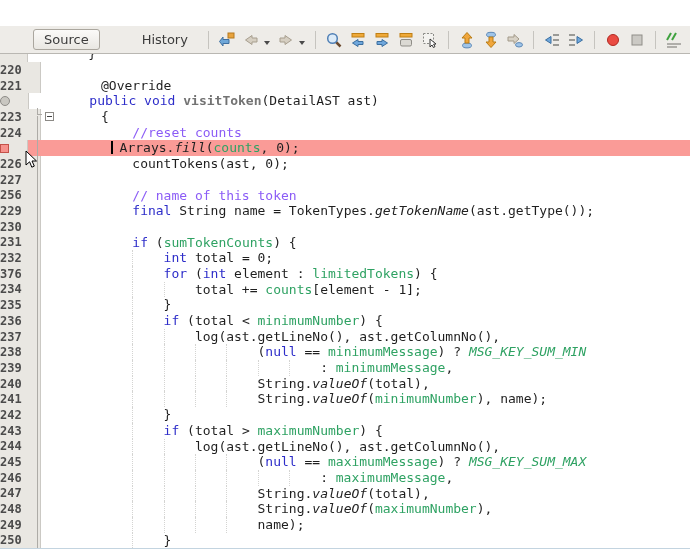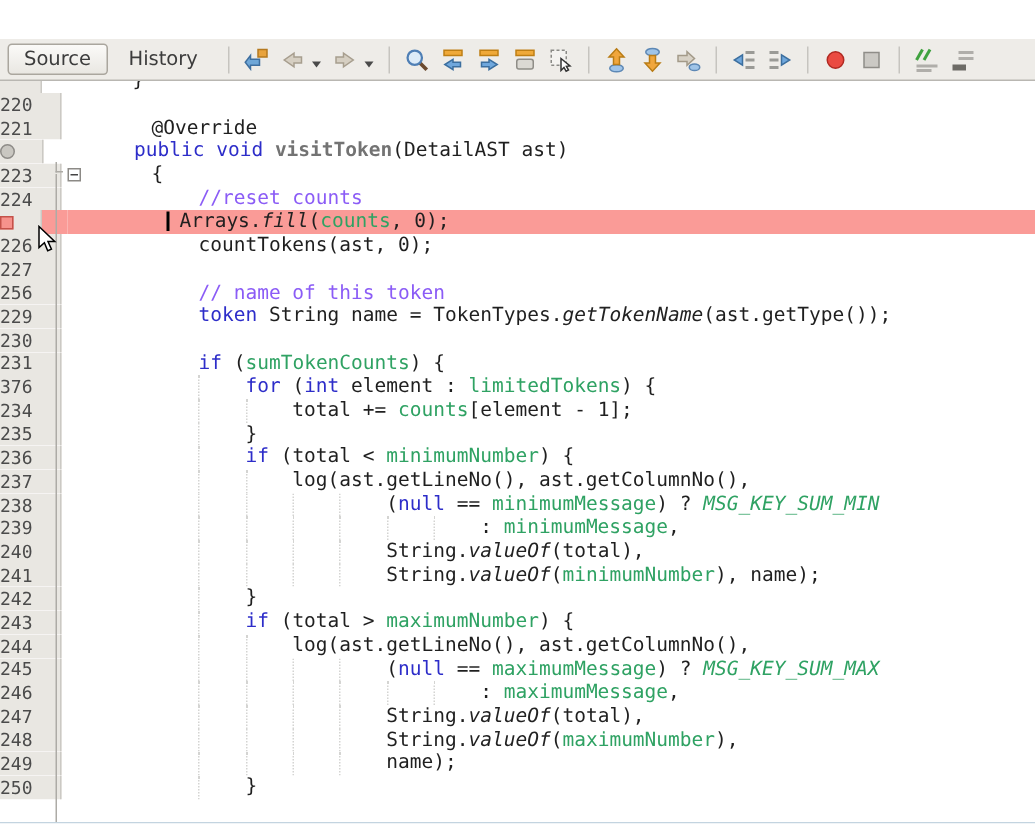--- a/index.html
+++ b/index.html
@@ -7,34 +7,34 @@
        font-family:"DejaVu Sans","Liberation Sans",sans-serif;border-bottom:1px solid #c3d4e0;box-sizing:border-box;}
   
   #tabbar{position:absolute;left:0;top:0;width:690px;height:26px;background:#e3e1dc;border-bottom:1px solid #9d9a94;}
   .tab{position:absolute;left:2px;top:1px;height:25px;display:flex;align-items:center;gap:6px;
        padding:0 8px 0 6px;background:#efede9;border:1px solid #9d9a94;border-bottom:none;box-sizing:border-box;}
   .tab-label{font-size:13px;color:#222;}
   .tab-close{font-size:13px;color:#444;margin-left:6px;cursor:default;line-height:1;}
   
   #toolbar{position:absolute;left:0;top:26px;width:690px;height:28px;background:#eeece8;
            border-bottom:1px solid #b9b7b2;display:flex;align-items:center;box-sizing:border-box;padding-left:5px;}
-  .tb-btn{font-size:13px;color:#3c3c3c;padding:2px 10px;margin-right:4px;}
+  .tb-btn{font-size:13px;color:#3c3c3c;padding:2px 10px;margin-right:4px;margin-left:28px;}
   .tb-btn.selected{background:linear-gradient(#fbfaf8,#e9e7e2);border:1px solid #aaa69e;border-radius:3px;}
   .tb-sep{width:1px;height:18px;background:#c6c4bf;margin:0 6px;}
   .tb-icon{width:20px;height:20px;margin:0 2px;display:flex;align-items:center;justify-content:center;}
   .tb-icon svg{width:18px;height:18px;}
   .dd-caret{width:0;height:0;border-left:3.5px solid transparent;border-right:3.5px solid transparent;
             border-top:4px solid #4a4a4a;margin:7px 4px 0 1px;}
   
   #editor{position:absolute;left:0;top:54px;width:690px;height:495px;background:#fff;overflow:hidden;}
   .row{display:flex;height:15.7px;overflow:hidden;}
   .row.clip{height:8px;}
   .row.clip .code{margin-top:-7.7px;}
   .gut{flex:0 0 28px;background:#e9e7e2;border-right:1px solid #cbc9c4;display:flex;
-       align-items:center;justify-content:flex-end;padding-right:18px;box-sizing:border-box;}
+       align-items:center;justify-content:flex-end;padding-right:18px;box-sizing:border-box;font-weight:bold;}
   .num{font-family:"DejaVu Sans Mono","Liberation Mono",monospace;font-size:12px;color:#4b4b4b;}
   .fold{flex:0 0 17px;position:relative;}
   .code{flex:1;position:relative;font-family:"DejaVu Sans Mono","Liberation Mono",monospace;
         font-size:13px;line-height:15.7px;white-space:pre;z-index:2;padding-left:12px;}
   .row.hl .fold,.row.hl .code{background:#fa9b97;}
   .tk-p{color:#1f1f1f;}
   .tk-k{color:#2d2dc9;}
   .tk-f{color:#2fa263;}
   .tk-c{color:#8b5cf6;}
   .tk-i{color:#222;font-style:italic;}
@@ -258,35 +258,42 @@
             <span class="num">256</span>
           </div>
           <div class="fold"></div>
           <div class="code"><span class="tk-c">        // name of this token</span></div>
         </div>
         <div class="row">
           <div class="gut">
             <span class="num">229</span>
           </div>
           <div class="fold"></div>
-          <div class="code"><span class="tk-p">        </span><span class="tk-k">token</span><span class="tk-p"> String name = TokenTypes.</span><span class="tk-i">getTokenName</span><span class="tk-p">(ast.getType());</span></div>
+          <div class="code"><span class="tk-p">        </span><span class="tk-k">final</span><span class="tk-p"> String name = TokenTypes.</span><span class="tk-i">getTokenName</span><span class="tk-p">(ast.getType());</span></div>
         </div>
         <div class="row">
           <div class="gut">
             <span class="num">230</span>
           </div>
           <div class="fold"></div>
           <div class="code"></div>
         </div>
         <div class="row">
           <div class="gut">
             <span class="num">231</span>
           </div>
           <div class="fold"></div>
           <div class="code"><span class="tk-p">        </span><span class="tk-k">if</span><span class="tk-p"> (</span><span class="tk-f">sumTokenCounts</span><span class="tk-p">) {</span></div>
+        </div>
+        <div class="row">
+          <div class="gut">
+            <span class="num">232</span>
+          </div>
+          <div class="fold"></div>
+          <div class="code"><div class="guide" style="left: 74.6137px;"></div><span class="tk-p">            </span><span class="tk-k">int</span><span class="tk-p"> total = 0;</span></div>
         </div>
         <div class="row">
           <div class="gut">
             <span class="num">376</span>
           </div>
           <div class="fold"></div>
           <div class="code"><div class="guide" style="left: 74.6137px;"></div><span class="tk-p">            </span><span class="tk-k">for</span><span class="tk-p"> (</span><span class="tk-k">int</span><span class="tk-p"> element : </span><span class="tk-f">limitedTokens</span><span class="tk-p">) {</span></div>
         </div>
         <div class="row">
           <div class="gut">

